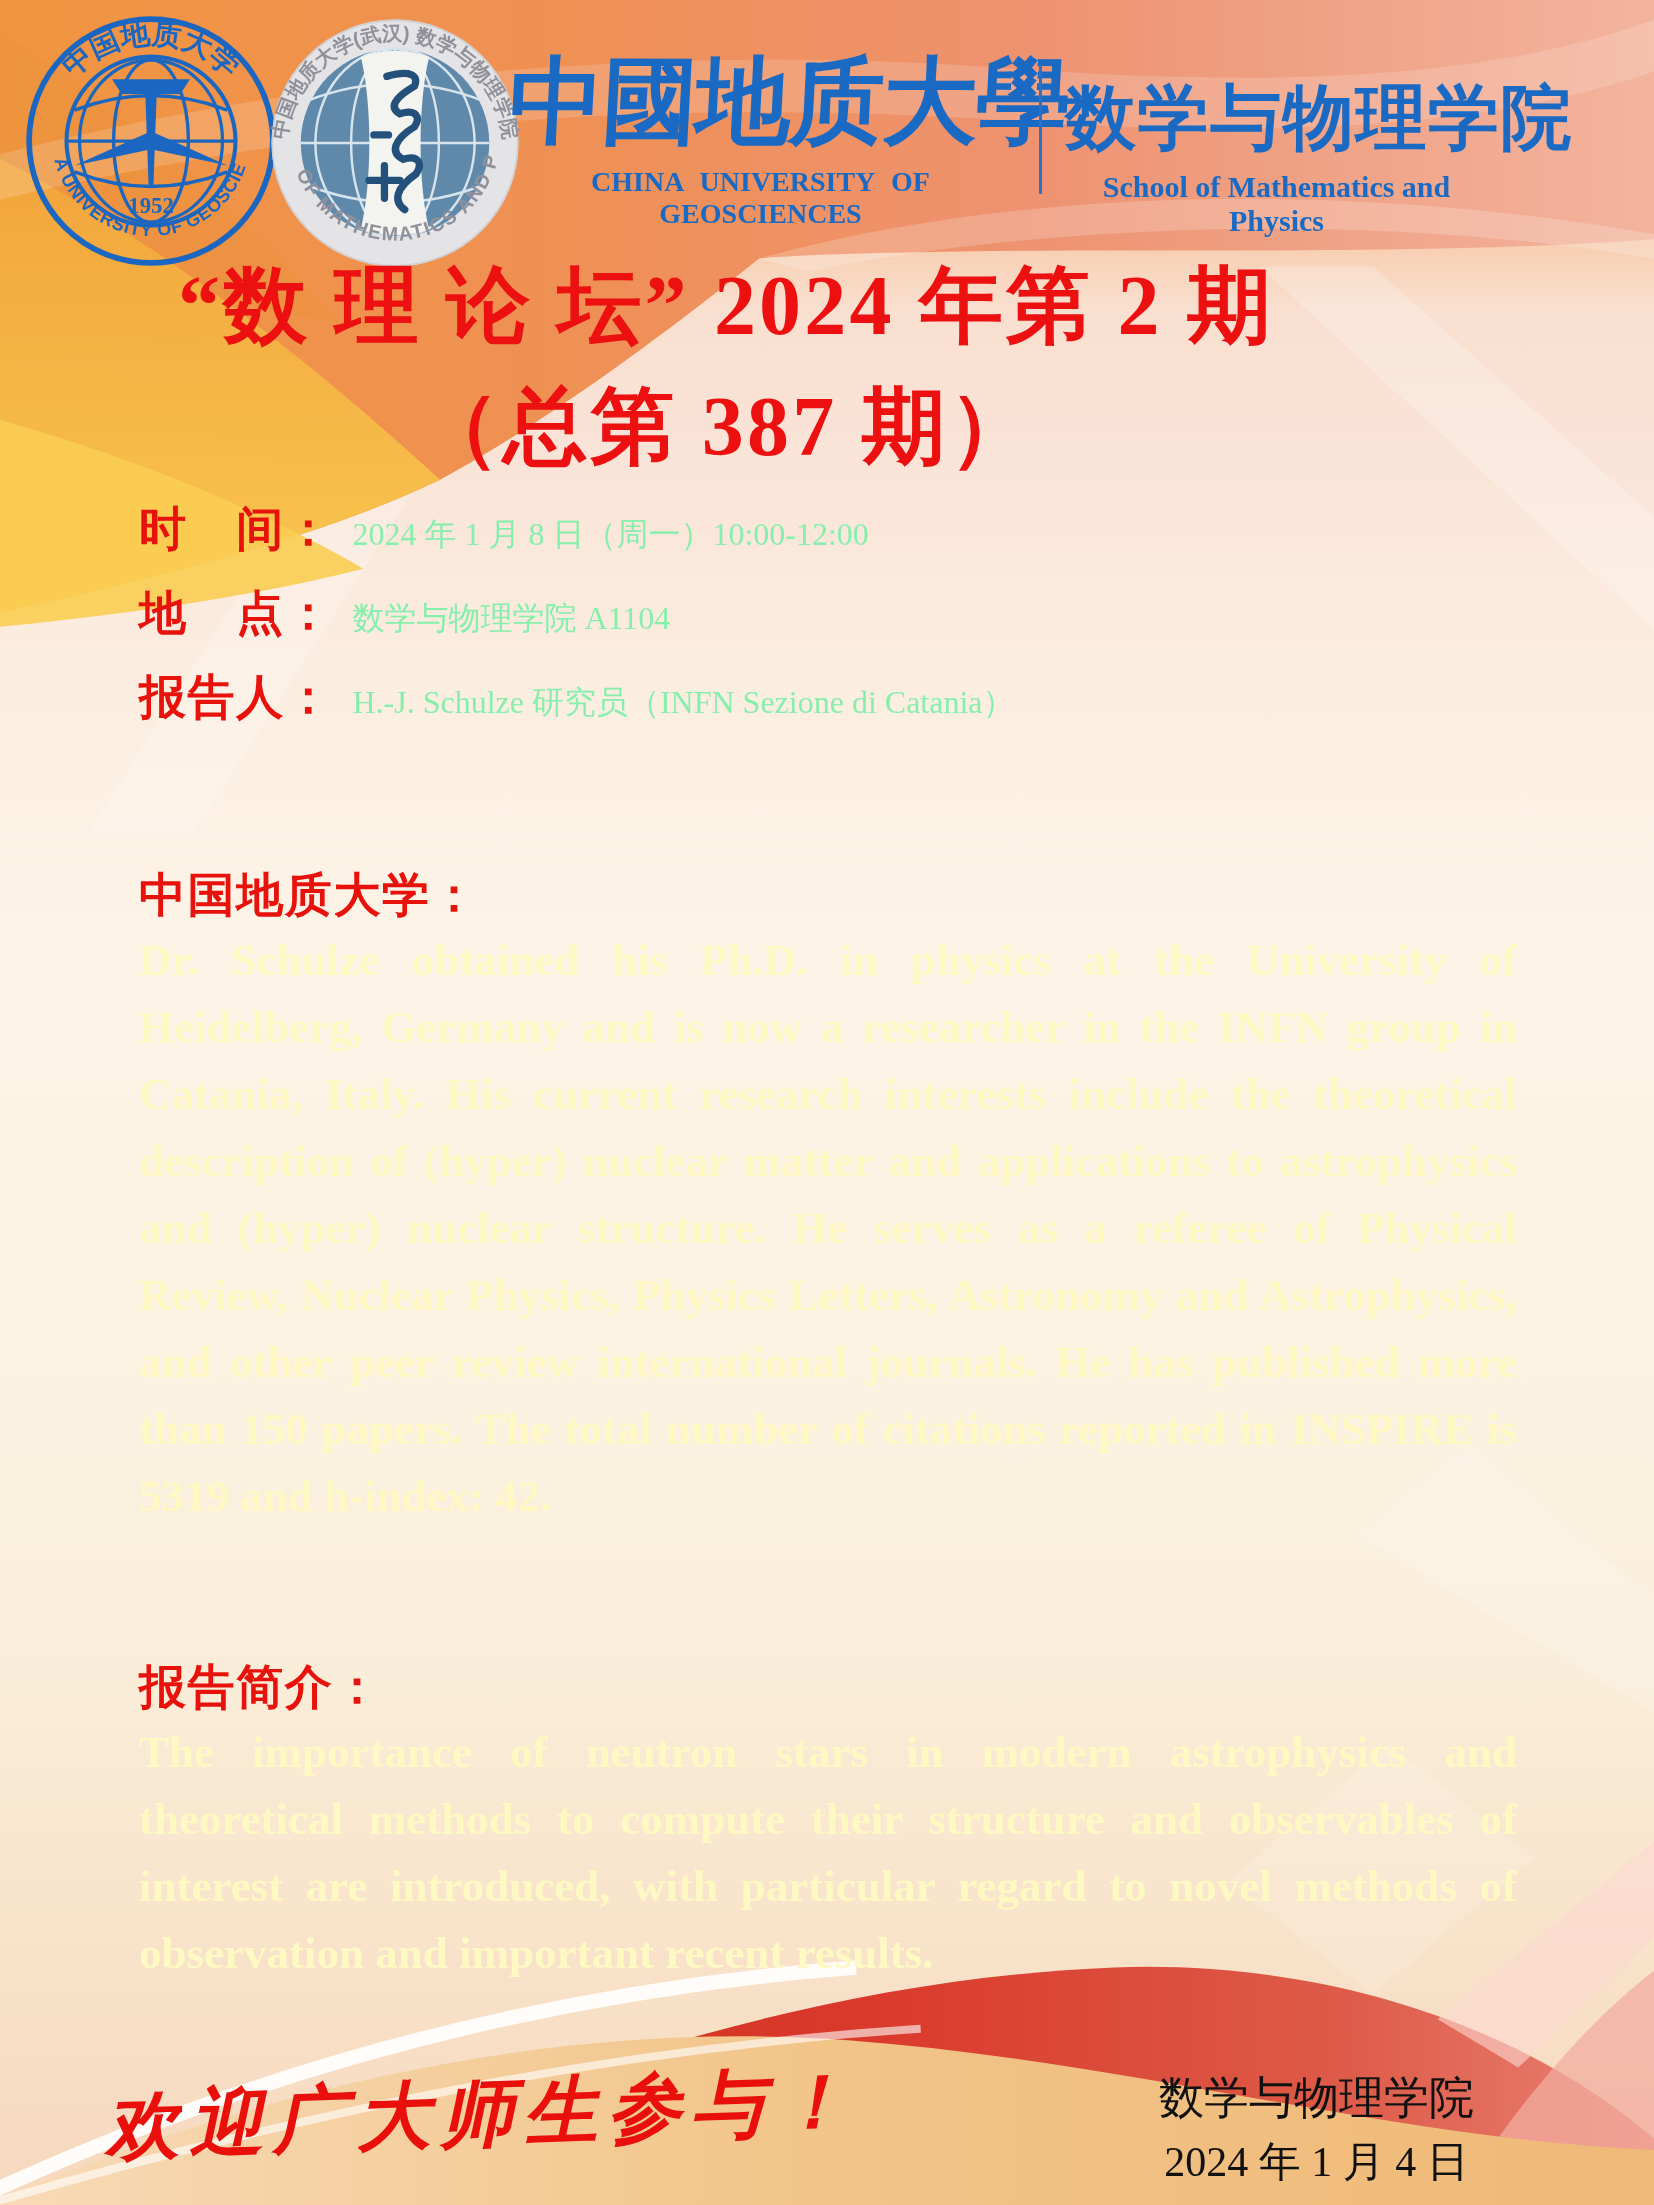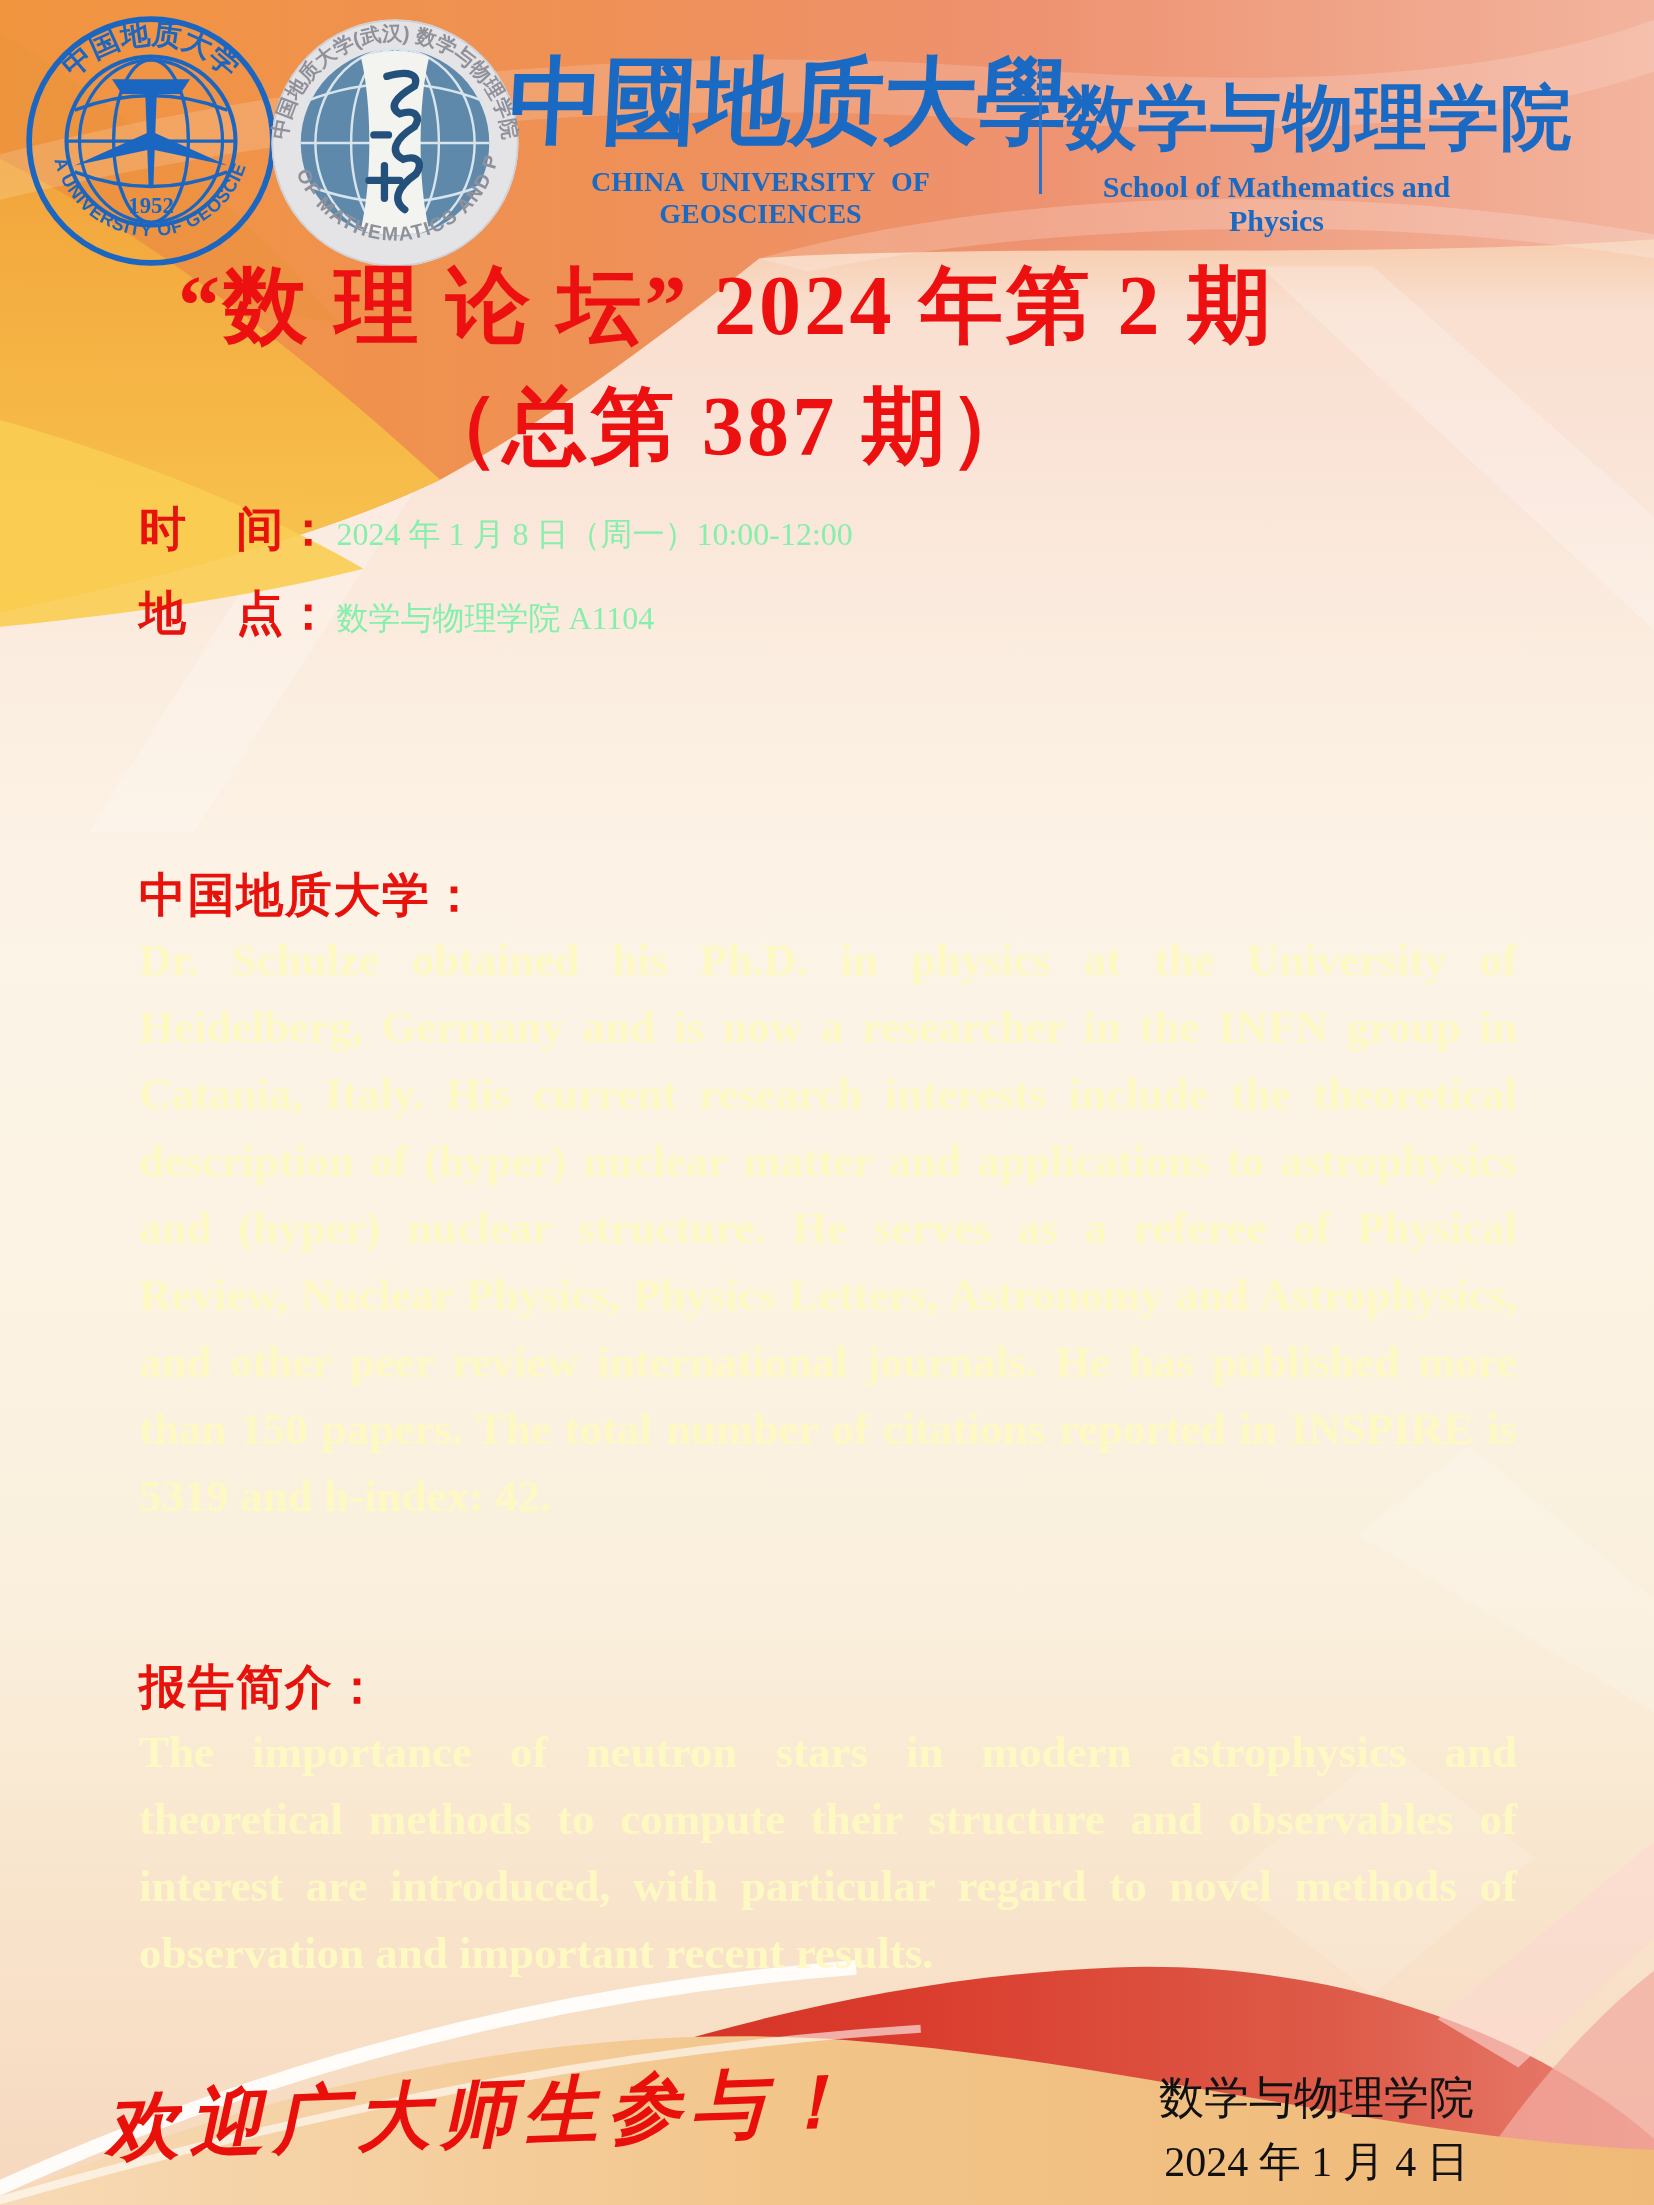--- a/index.html
+++ b/index.html
@@ -37,21 +37,21 @@
 
   
   .title-line {
     left:0; width:1452px; text-align:center;
     font-size:84px; font-weight:bold; color:#EC1110; letter-spacing:3.2px; white-space:nowrap;
   }
   .title-l1 { top:249px; }
   .title-l2 { top:370px; }
 
   
-  .info-row { position:absolute; left:139px; display:flex; align-items:baseline; gap:3px; white-space:nowrap; }
+  .info-row { position:absolute; left:139px; display:flex; align-items:baseline; gap:19px; white-space:nowrap; }
   .info-label {
     font-family:"Liberation Sans","DejaVu Sans",sans-serif;
     font-weight:bold; font-size:47px; color:#E8120C; letter-spacing:1.6px;
   }
   .info-value { font-size:32px; color:#86efac; }
   .row-time  { top:498px; }
   .row-place { top:582px; }
   .row-speaker { top:666px; }
   .row-title { top:750px; }
 
@@ -225,20 +225,24 @@
   <div class="abs title-line title-l2">（总第 387 期）</div>
 
   <div class="info-row row-time">
     <span class="info-label">时　间：</span>
     <span class="info-value">2024 年 1 月 8 日（周一）10:00-12:00</span>
   </div>
   <div class="info-row row-place">
     <span class="info-label">地　点：</span>
     <span class="info-value">数学与物理学院 A1104</span>
   </div>
+  <div class="info-row row-speaker">
+    <span class="info-label">报告人：</span>
+    <span class="info-value">H.-J. Schulze 研究员（INFN Sezione di Catania）</span>
+  </div>
 
   <div class="sec-heading bio-heading">中国地质大学：</div>
   <p class="para bio-text">Dr. Schulze obtained his Ph.D. in physics at the University of Heidelberg, Germany and is now a researcher in the INFN group in Catania, Italy. His current research interests include the theoretical description of (hyper) nuclear matter and applications to astrophysics and (hyper) nuclear structure. He serves as a referee of Physical Review, Nuclear Physics, Physics Letters, Astronomy and Astrophysics, and other peer review international journals. He has published more than 150 papers. The total number of citations reported in INSPIRE is 5319 and h-index: 42.</p>
 
   <div class="sec-heading abs-heading">报告简介：</div>
   <p class="para abs-text">The importance of neutron stars in modern astrophysics and theoretical methods to compute their structure and observables of interest are introduced, with particular regard to novel methods of observation and important recent results.</p>
 
   <div class="abs welcome">欢迎广大师生参与！</div>
   <div class="abs footer-org">数学与物理学院</div>
   <div class="abs footer-date">2024 年 1 月 4 日</div>

